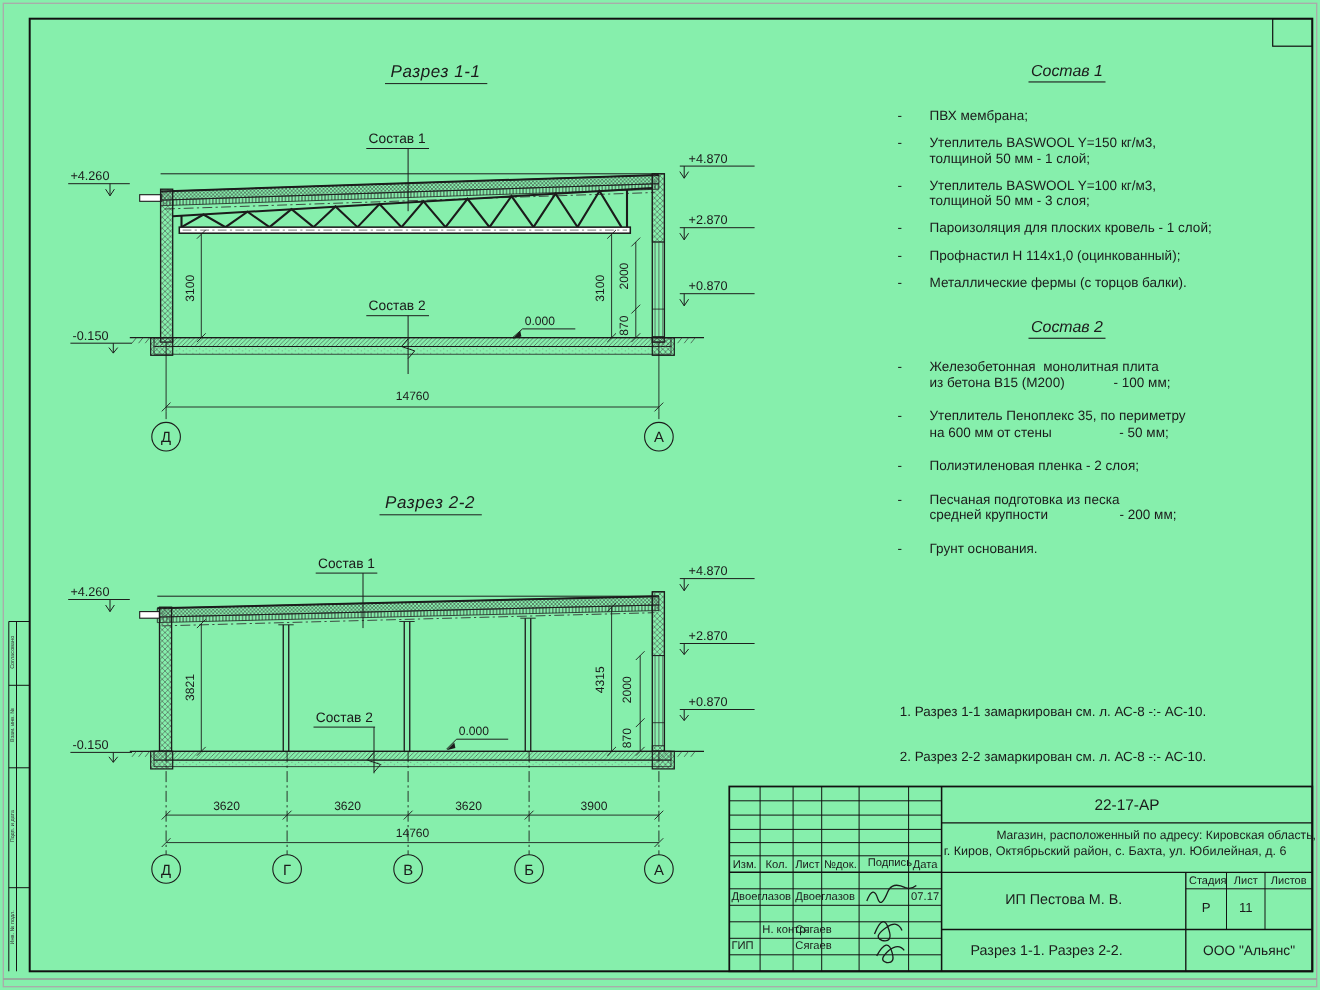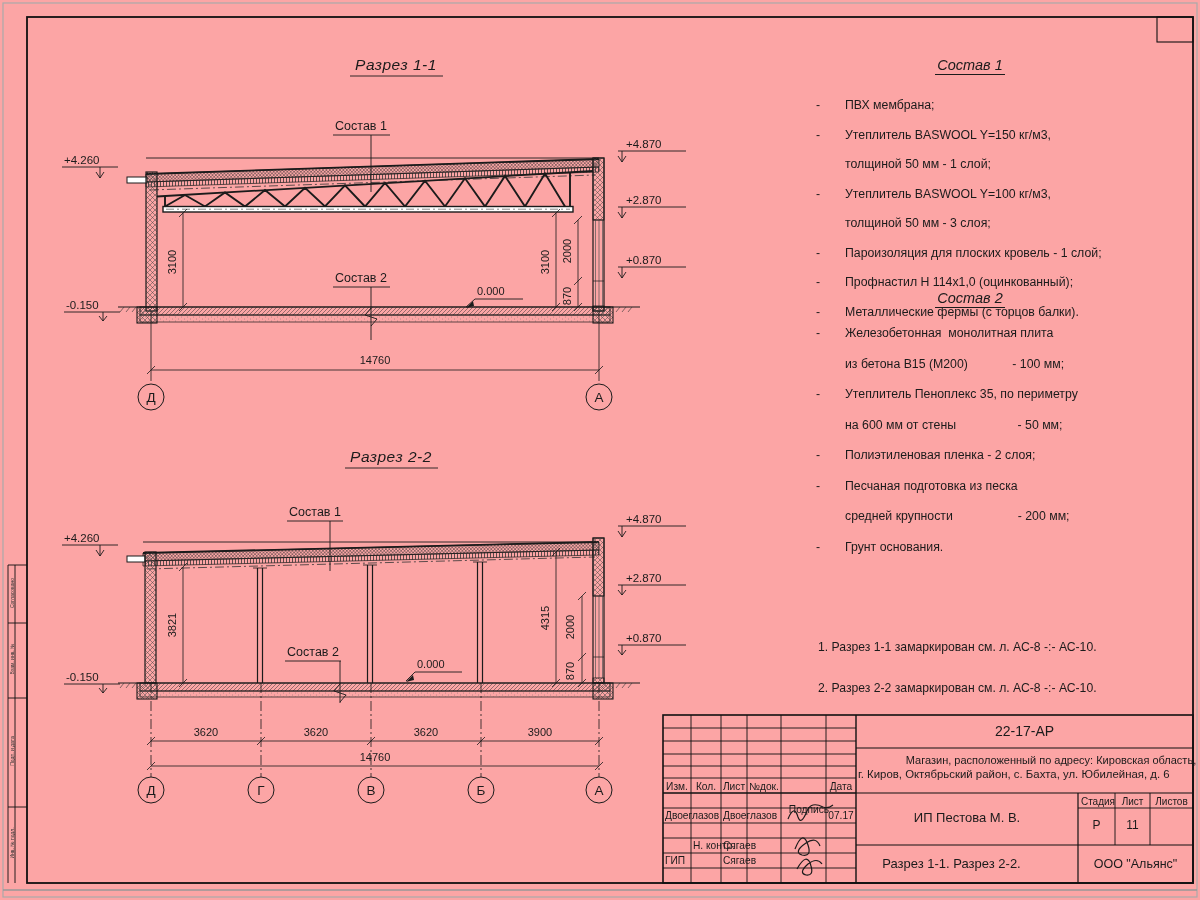--- a/index.html
+++ b/index.html
@@ -1,36 +1,36 @@
 <!DOCTYPE html>
 <html><head>
 <meta charset="utf-8">
 <style>
   html,body{margin:0;padding:0;background:#fff;}
-  #sheet{position:relative;width:1200px;height:900px;background:#fca5a5;overflow:hidden;
+  #sheet{position:relative;width:1200px;height:900px;background:#86efac;overflow:hidden;
          font-family:"Liberation Sans",sans-serif;color:#1b1b1b;}
   svg text{font-family:"Liberation Sans",sans-serif;fill:#1b1b1b;}
   .dim{font-size:11px;}
   .elev{font-size:11.5px;}
   .axl{font-size:13.5px;}
   .stitle{font-size:15.5px;font-style:italic;letter-spacing:0.5px;}
   .slbl{font-size:12.5px;}
   .txt{position:absolute;white-space:pre;}
   .ctr{text-align:center;}
   
   .sostav{position:absolute;width:400px;}
   .sostav .hd{text-align:center;font-size:14.5px;font-style:italic;margin-bottom:0;}
   .sostav .hd span{border-bottom:1px solid #1b1b1b;padding:0 2px 1px 2px;}
   .items1{margin-top:26px;}
   .items2{margin-top:20px;}
   .item{position:relative;padding-left:75px;font-size:12.3px;line-height:13.5px;}
   .items1 .item{margin-bottom:11.5px;}
   .items2 .item{margin-bottom:16px;line-height:14.5px;}
   .item .dash{position:absolute;left:46px;top:0;}
-  .item span.l{display:block;white-space:pre;margin-top:16px;}
+  .item span.l{display:block;white-space:pre;}
   
   .notes{position:absolute;left:818px;top:613px;font-size:12.2px;line-height:13.8px;white-space:pre;}
   
   .tb{position:absolute;font-size:10.2px;}
   .vlabel{position:absolute;font-size:5px;color:#333;transform:rotate(-90deg);text-align:center;white-space:nowrap;}
 </style>
 </head>
 <body>
 
 <div id="sheet">
@@ -457,21 +457,21 @@
 </div>
 
 <div>
   <div class="txt ctr" style="left:856px;top:723px;width:337px;font-size:14px;">22-17-АР</div>
   <div class="txt ctr" style="left:858px;top:754px;width:386px;font-size:11px;">Магазин, расположенный по адресу: Кировская область,</div>
   <div class="txt ctr" style="left:858px;top:768px;width:300px;font-size:11.4px;">г. Киров, Октябрьский район, с. Бахта, ул. Юбилейная, д. 6</div>
   <div class="tb ctr" style="left:663px;top:781px;width:28px;">Изм.</div>
   <div class="tb ctr" style="left:691px;top:781px;width:30px;">Кол.</div>
   <div class="tb ctr" style="left:721px;top:781px;width:26px;">Лист</div>
   <div class="tb ctr" style="left:747px;top:781px;width:34px;">№док.</div>
-  <div class="tb ctr" style="left:781px;top:804px;width:56px;">Подпись</div>
+  <div class="tb ctr" style="left:781px;top:779px;width:56px;">Подпись</div>
   <div class="tb ctr" style="left:826px;top:781px;width:30px;">Дата</div>
   <div class="tb" style="left:665px;top:810px;">Двоеглазов</div>
   <div class="tb" style="left:723px;top:810px;">Двоеглазов</div>
   <div class="tb ctr" style="left:826px;top:810px;width:30px;">07.17</div>
   <div class="tb" style="left:665px;top:840px;padding-left:28px;">Н. контр.</div>
   <div class="tb" style="left:723px;top:840px;">Сягаев</div>
   <div class="tb" style="left:665px;top:855px;">ГИП</div>
   <div class="tb" style="left:723px;top:855px;">Сягаев</div>
   <div class="txt ctr" style="left:856px;top:810px;width:222px;font-size:13px;">ИП Пестова М. В.</div>
   <div class="txt ctr" style="left:856px;top:856px;width:191px;font-size:13px;">Разрез 1-1. Разрез 2-2.</div>

